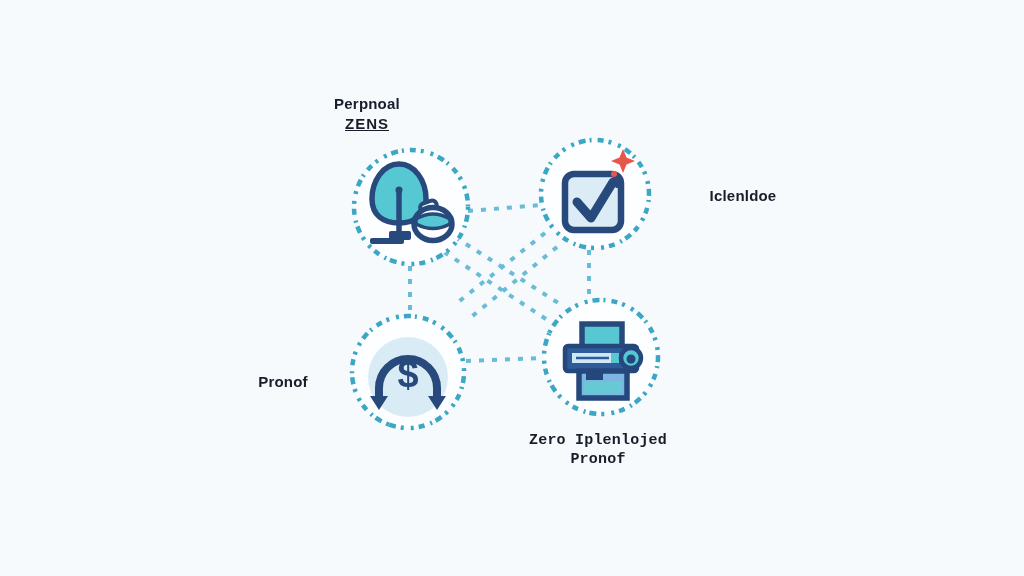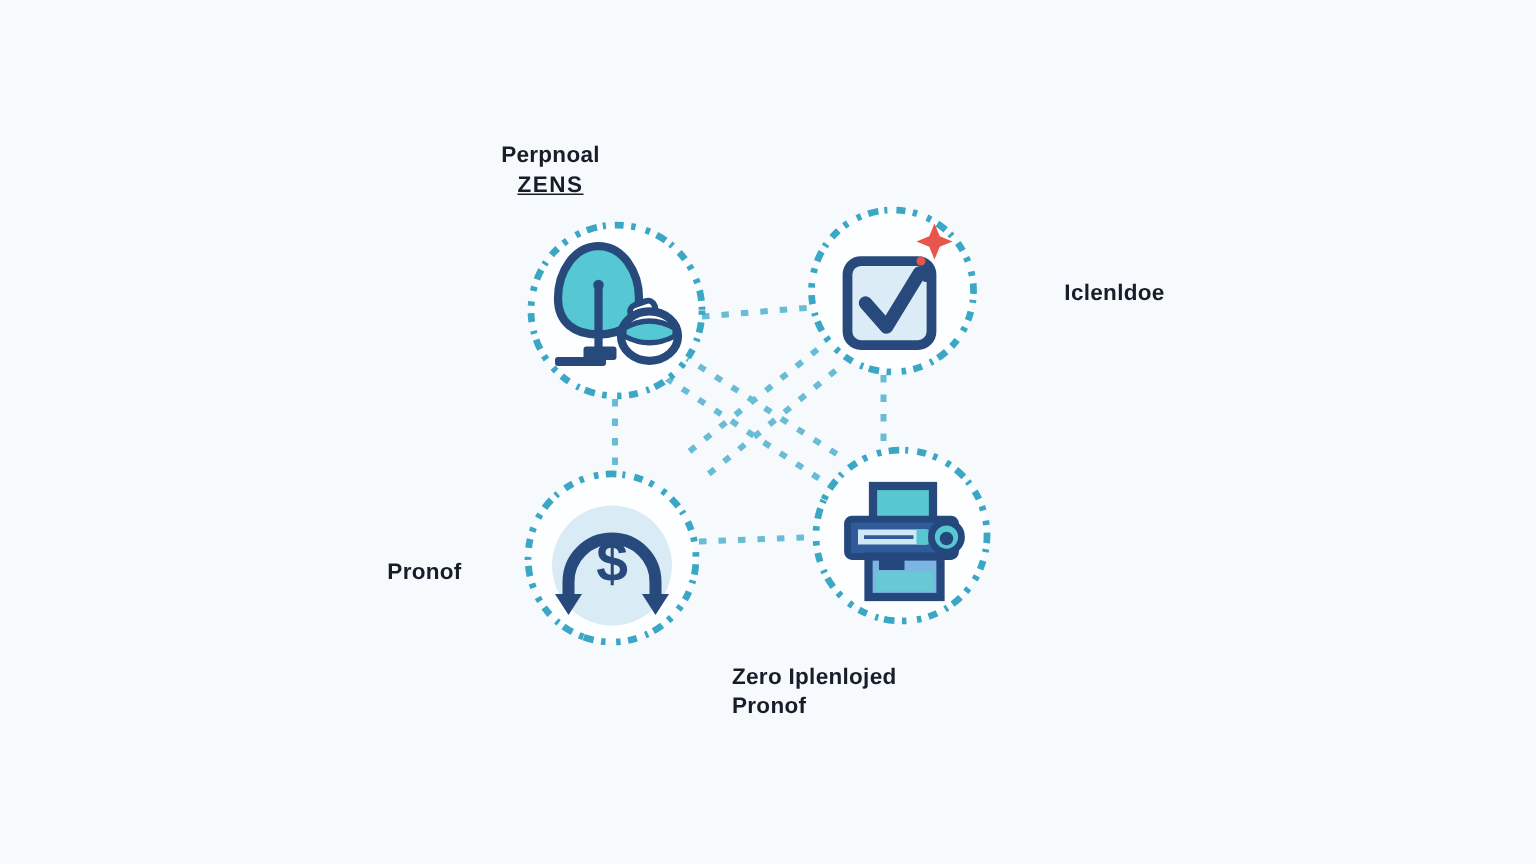--- a/index.html
+++ b/index.html
@@ -16,21 +16,21 @@
     font-weight:700;
     color:#181d2a;
     font-size:15px;
     line-height:20px;
     letter-spacing:0.2px;
   }
   .label-top{left:277px;top:94px;width:180px;text-align:center;}
   .label-top .l2{letter-spacing:1px;text-decoration:underline;}
   .label-right{left:668px;top:186px;width:150px;text-align:center;}
   .label-left{left:233px;top:372px;width:100px;text-align:center;}
-  .label-bottom{left:488px;top:442px;width:220px;line-height:19px;}
+  .label-bottom{left:488px;top:431px;width:220px;text-align:center;line-height:19px;font-family:Liberation Mono, monospace;}
   .label span{display:block;}
 </style>
 </head>
 <body>
 
 <div class="stage">
 
   <svg class="diagram-svg" width="1024" height="576" viewBox="0 0 1024 576">
 
     <g stroke="#68bcd6" stroke-width="4" stroke-dasharray="5 8" fill="none">

